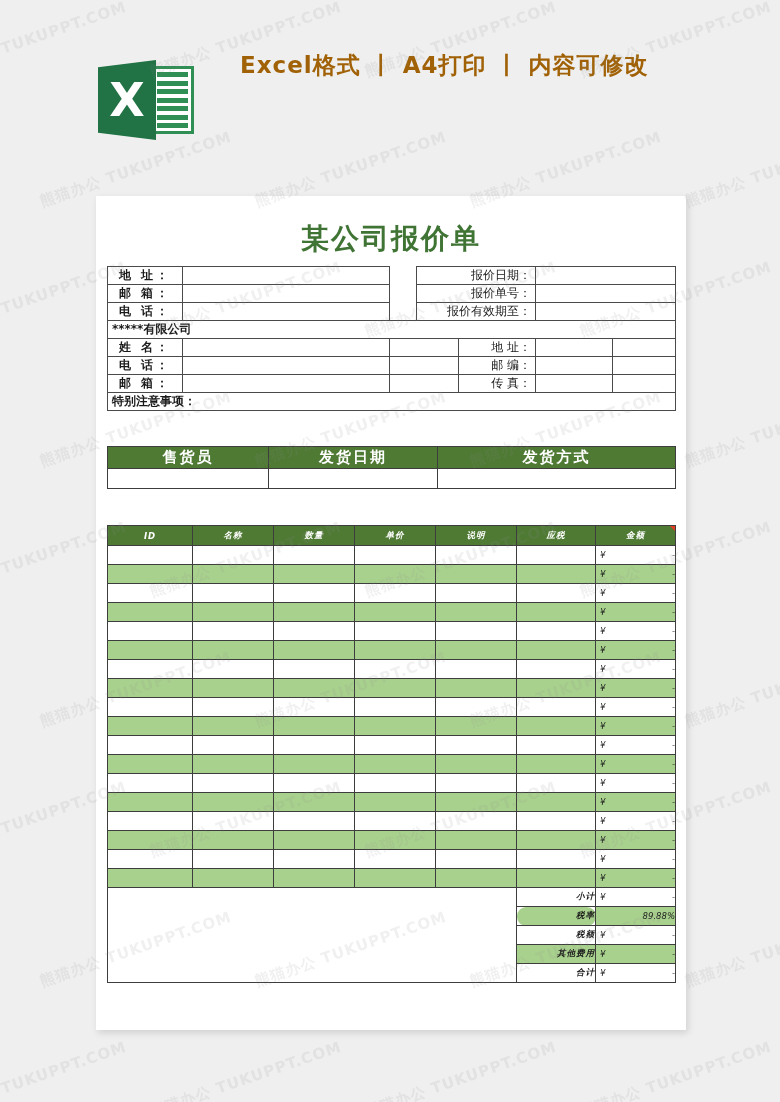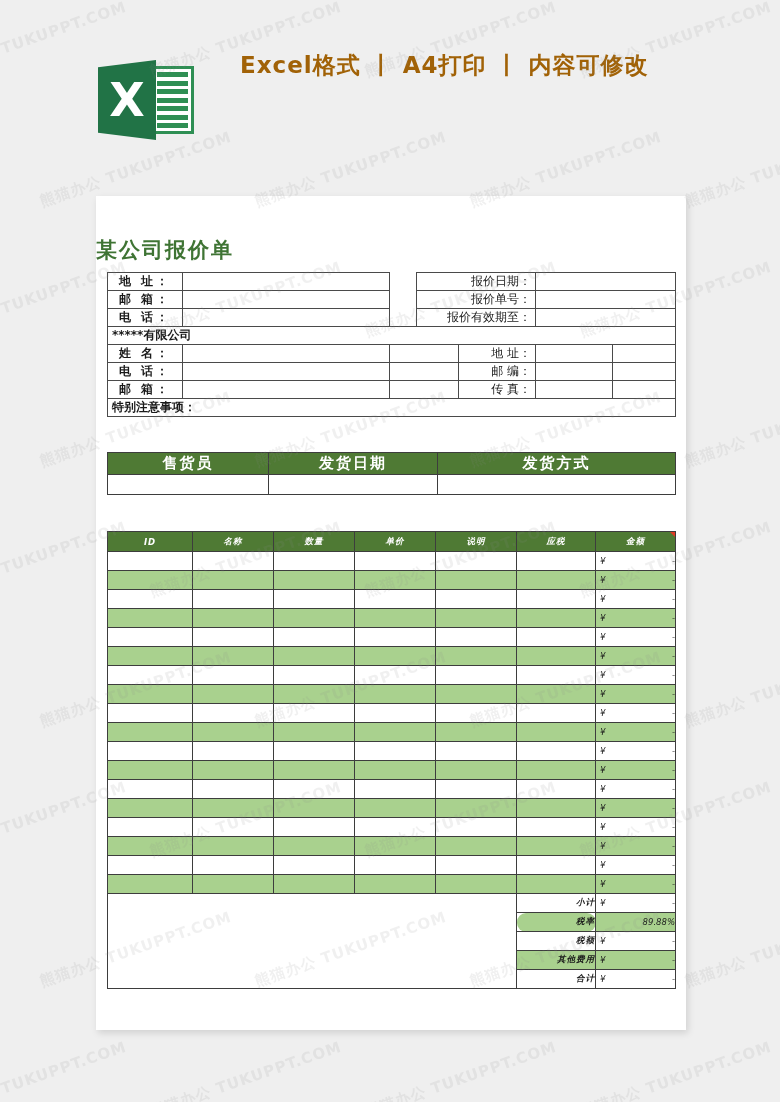--- a/index.html
+++ b/index.html
@@ -121,25 +121,26 @@
     position: absolute;
     left: 96px; top: 196px;
     width: 590px;
     height: 834px;
     background: #ffffff;
     box-shadow: 2px 3px 7px rgba(0,0,0,0.13);
     z-index: 10;
   }
 
   .doc-title {
+    text-align: center;
     color: #3f7434;
-    font-size: 21px;
+    font-size: 28px;
     font-weight: bold;
     letter-spacing: 2px;
-    padding-top: 40px;
+    padding-top: 24px;
     padding-bottom: 8px;
     font-family: "DejaVu Sans", "Liberation Sans", sans-serif;
   }
 
   .sheet-pad {
     padding: 0 11px;
   }
 
   table.grid {
     border-collapse: collapse;

